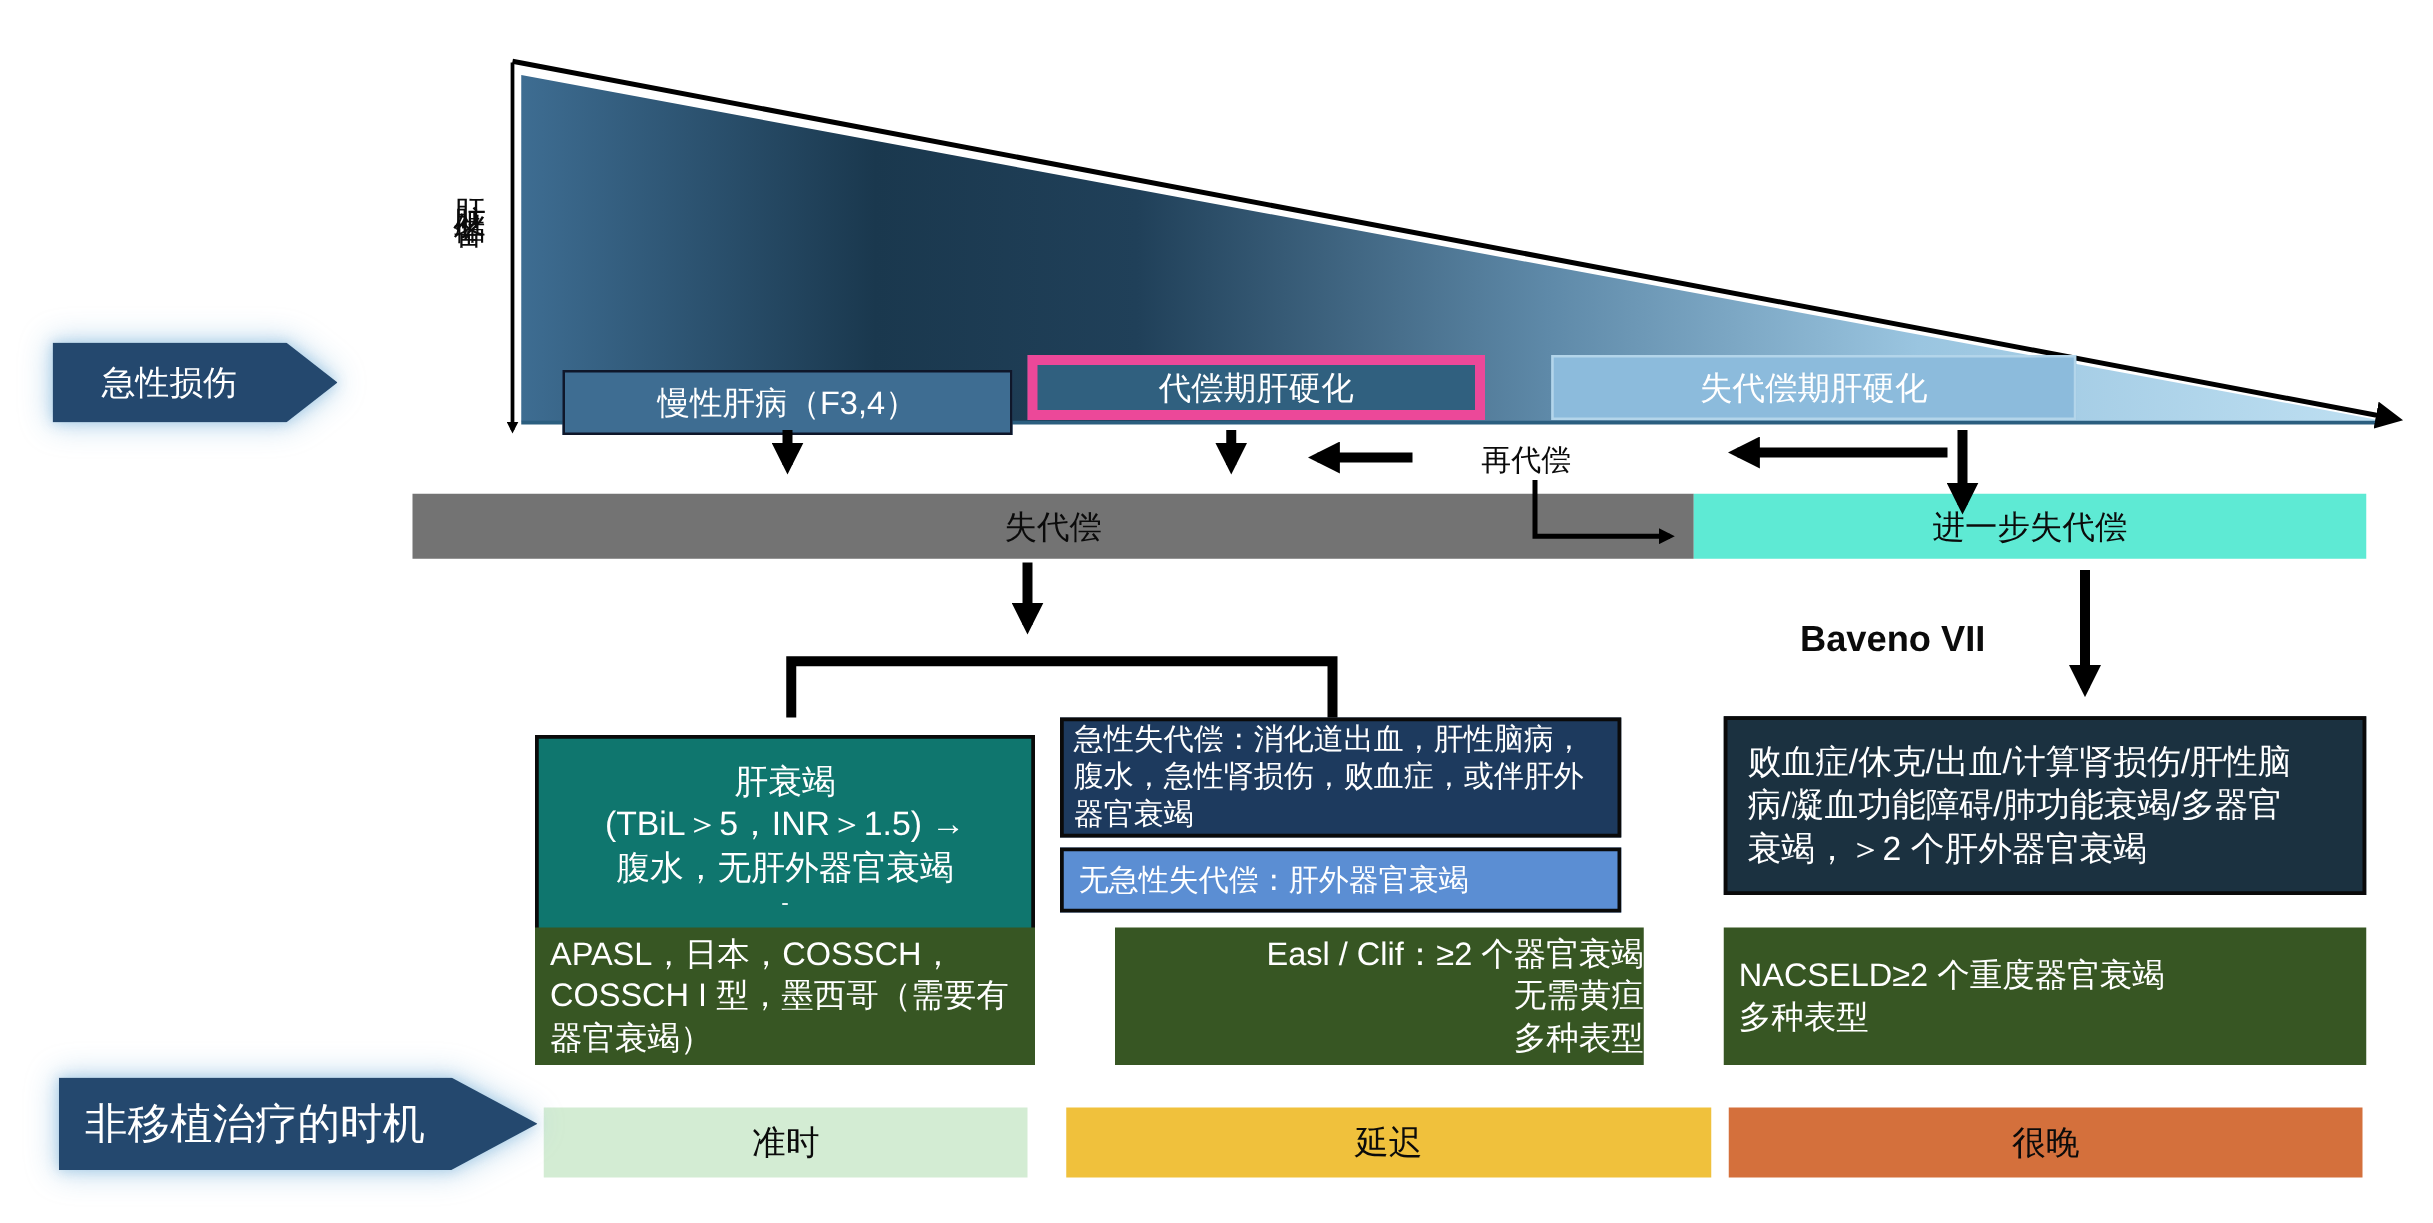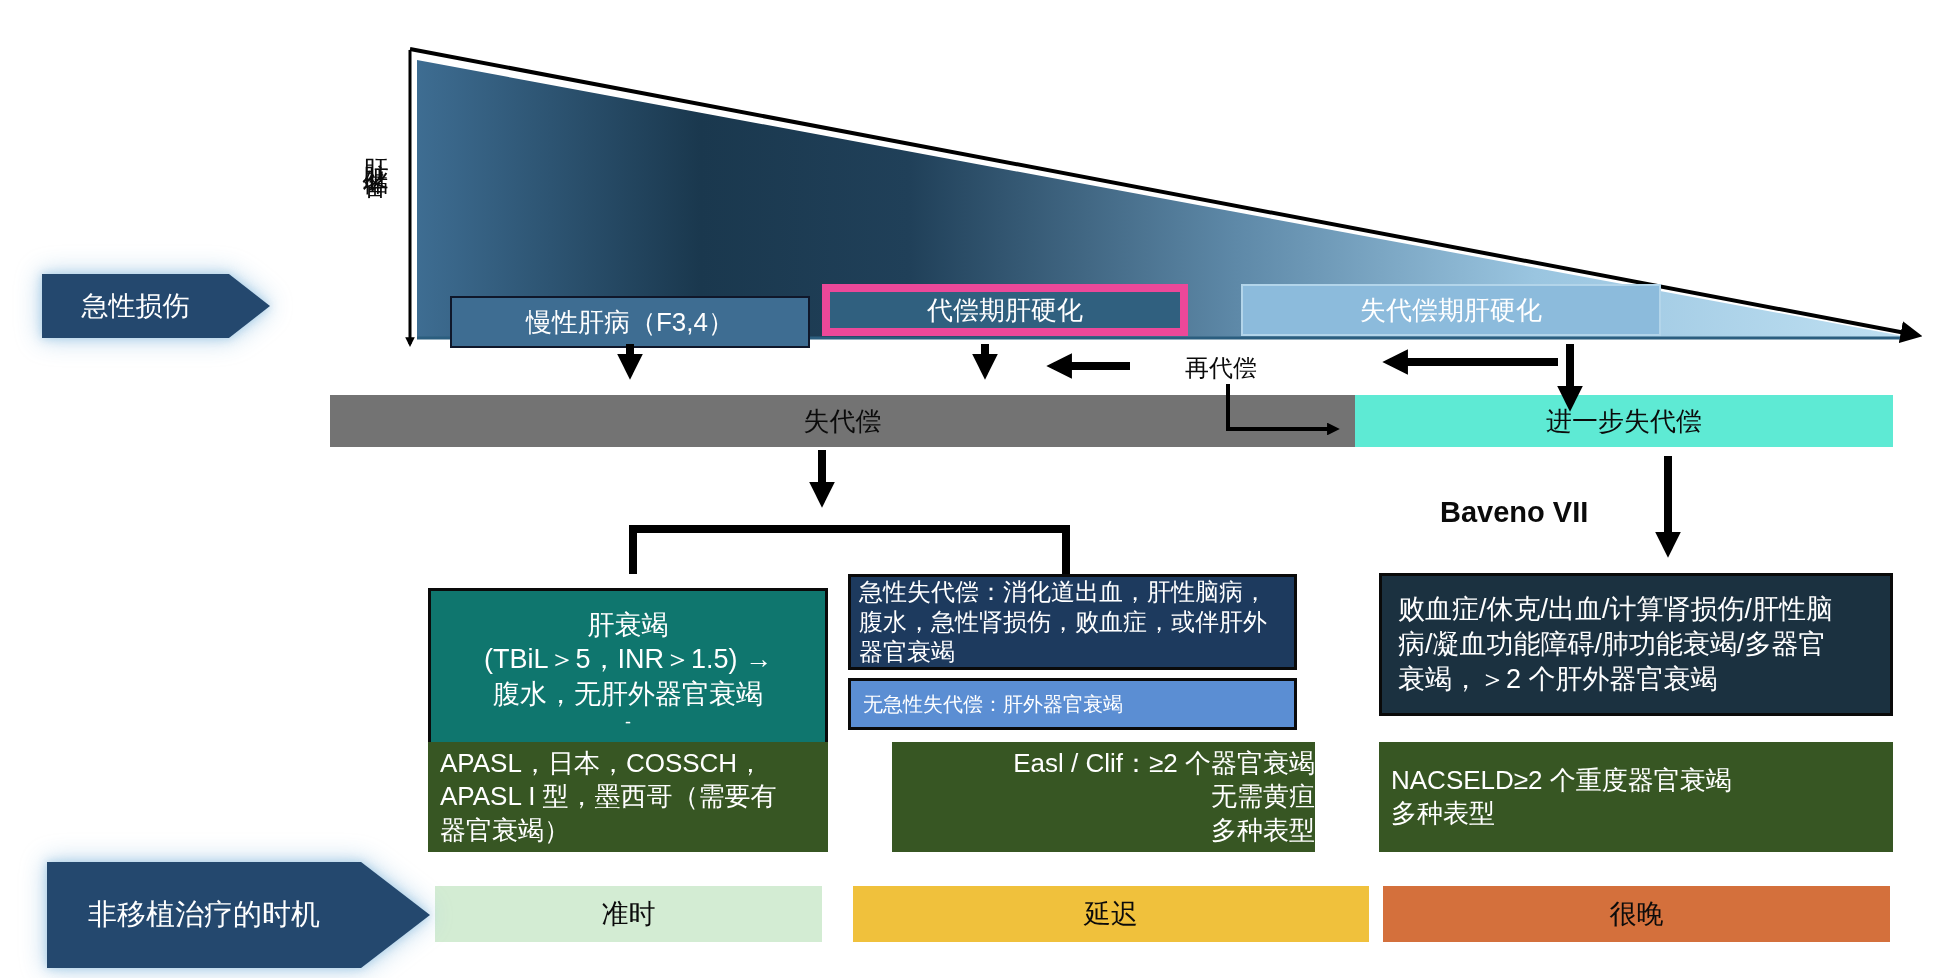--- a/index.html
+++ b/index.html
@@ -21,21 +21,21 @@
 
   
   .pent-wrap{filter:drop-shadow(0 0 5px rgba(168,204,230,.95)) drop-shadow(0 0 12px rgba(168,204,230,.8));z-index:4;}
   .pent{
     width:100%;height:100%;background:#24486e;color:#fff;
     clip-path:polygon(0 0,82% 0,100% 50%,82% 100%,0 100%);
     display:flex;align-items:center;justify-content:flex-start;
   }
   .pent span{display:block;width:82%;text-align:center;}
   .pent-top{left:42px;top:274px;width:228px;height:64px;font-size:27px;}
-  .pent-bottom{left:30px;top:862px;width:400px;height:106px;font-size:29px;padding-left:17px;}
+  .pent-bottom{left:30px;top:862px;width:400px;height:74px;font-size:34px;padding-left:17px;}
 
   
   .stage{
     top:284px;height:52px;display:flex;align-items:center;justify-content:center;
     color:#fff;font-size:26px;z-index:3;
   }
   .stage-1{left:450px;width:360px;background:#3e6d92;border:2px solid #0f172a;margin-top:12px;}
   .stage-2{left:822px;width:366px;background:#30607f;border:8px solid #ec4899;}
   .stage-3{left:1241px;width:420px;background:#8cbbdc;border:2px solid #b3d5ea;}
 
@@ -57,21 +57,21 @@
     font-size:27px;line-height:1.28;text-align:center;
   }
   .box-liverfailure .foot{font-size:18px;line-height:1;margin-top:2px;}
   .box-acute{
     left:848px;top:574px;width:449px;height:96px;background:#1d3a5e;
     display:flex;flex-direction:column;justify-content:center;
     font-size:24px;line-height:1.26;padding-left:8px;
   }
   .box-nonacute{
     left:848px;top:678px;width:449px;height:52px;background:#5b8ed3;
-    display:flex;align-items:center;font-size:20px;padding-left:12px;
+    display:flex;align-items:center;font-size:24px;padding-left:12px;
   }
   .box-further{
     left:1379px;top:573px;width:514px;height:143px;background:#1b3140;
     display:flex;flex-direction:column;justify-content:center;
     font-size:27px;line-height:1.3;padding-left:16px;
   }
 
   
   .greenbox{
     background:#375623;color:#fff;top:742px;height:110px;z-index:3;
@@ -160,21 +160,21 @@
   </div>
 
   <div class="abs defbox box-further">
     <div>败血症/休克/出血/计算肾损伤/肝性脑</div>
     <div>病/凝血功能障碍/肺功能衰竭/多器官</div>
     <div>衰竭，＞2 个肝外器官衰竭</div>
   </div>
 
   <div class="abs greenbox green-left">
     <div>APASL，日本，COSSCH，</div>
-    <div>APASL I 型，墨西哥（需要有</div>
+    <div>COSSCH I 型，墨西哥（需要有</div>
     <div>器官衰竭）</div>
   </div>
 
   <div class="abs greenbox green-mid">
     <div>Easl / Clif：≥2 个器官衰竭</div>
     <div>无需黄疸</div>
     <div>多种表型</div>
   </div>
 
   <div class="abs greenbox green-right">

